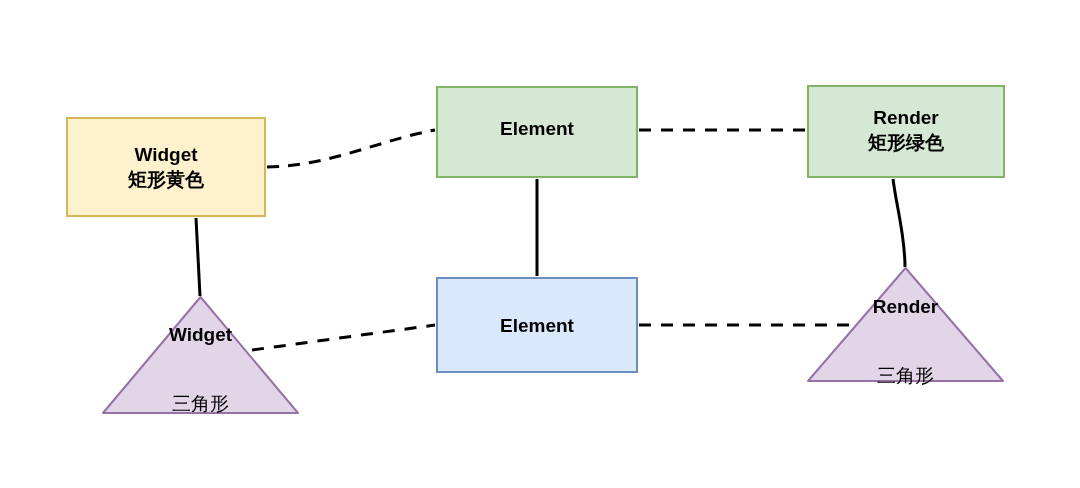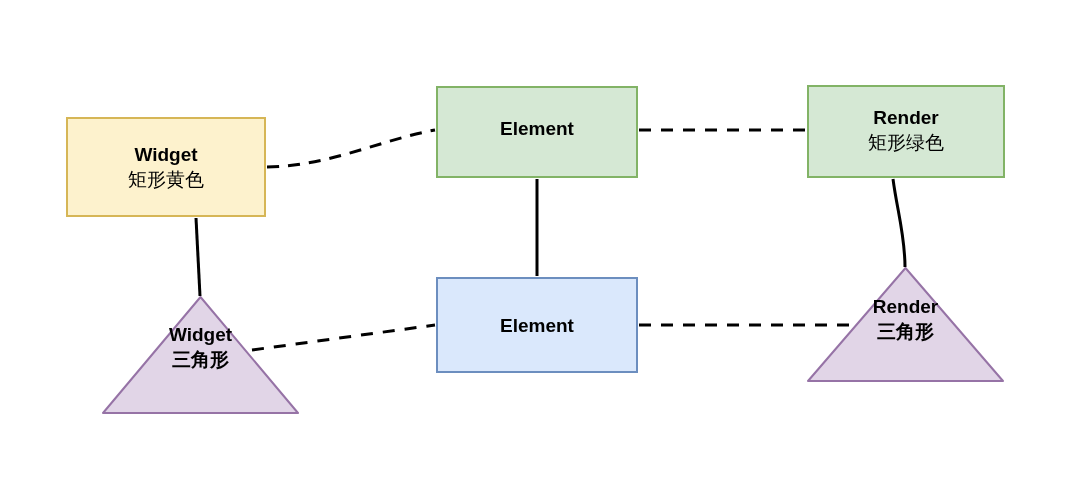--- a/index.html
+++ b/index.html
@@ -39,21 +39,21 @@
     color: #000000;
     font-size: 19px;
     line-height: 25px;
     white-space: nowrap;
   }
   .node-label .title {
     font-weight: bold;
     display: block;
   }
   .node-label .subtitle {
-    font-weight: normal;
+    font-weight: bold;
     display: block;
   }
   .tri-node {
     position: absolute;
   }
   .tri-node svg {
     position: absolute;
     left: 0;
     top: 0;
     overflow: visible;
@@ -67,22 +67,23 @@
     font-size: 19px;
     line-height: 25px;
     white-space: nowrap;
     z-index: 3;
   }
   .tri-label .title {
     font-weight: bold;
     display: block;
   }
   .tri-label .subtitle {
-    font-weight: bold;
+    font-weight: normal;
     display: block;
+    margin-top: 44px;
   }
 
   
   #node-widget-rect {
     left: 66px;  top: 117px;  width: 200px; height: 100px;
     background: #fdf2cd;
     border-color: #d6b656;
   }
   #node-element-green {
     left: 436px; top: 86px;   width: 202px; height: 92px;

